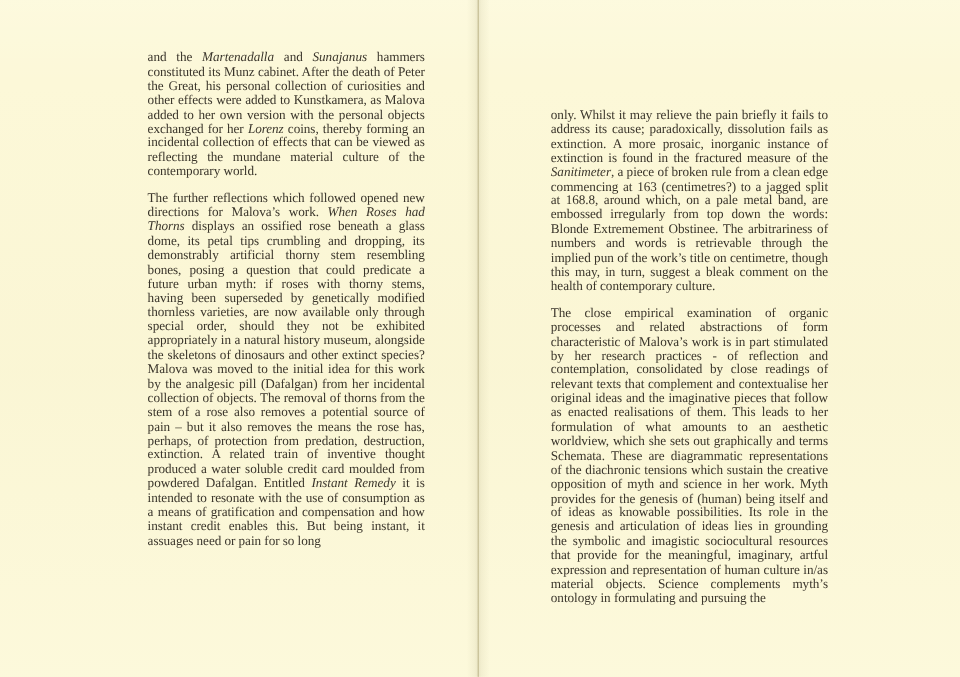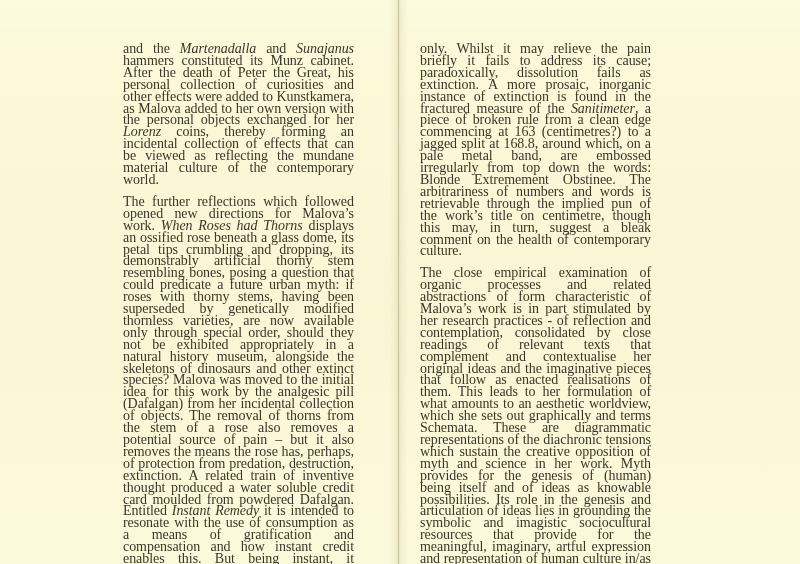--- a/index.html
+++ b/index.html
@@ -23,24 +23,24 @@
       rgba(230,220,170,0.08) 55%,
       rgba(255,255,240,0.12) 100%);
   }
   .text-column {
     position: absolute;
     top: 43px;
     width: 231px;
     color: var(--ink, #3a352b);
   }
   .text-column.left  { left: 123px; }
-  .text-column.right { left: 420px; }
+  .text-column.right { left: 459px; margin-top: 48px; }
   .text-column p {
     margin: 0;
-    font-size: 14px;
+    font-size: 11px;
     line-height: 11.9px;
     text-align: justify;
     letter-spacing: -0.05px;
   }
   .text-column p + p { margin-top: 10px; }
   .text-column em { font-style: italic; }
   .fold {
     position: absolute;
     top: 0;
     left: 389px;

